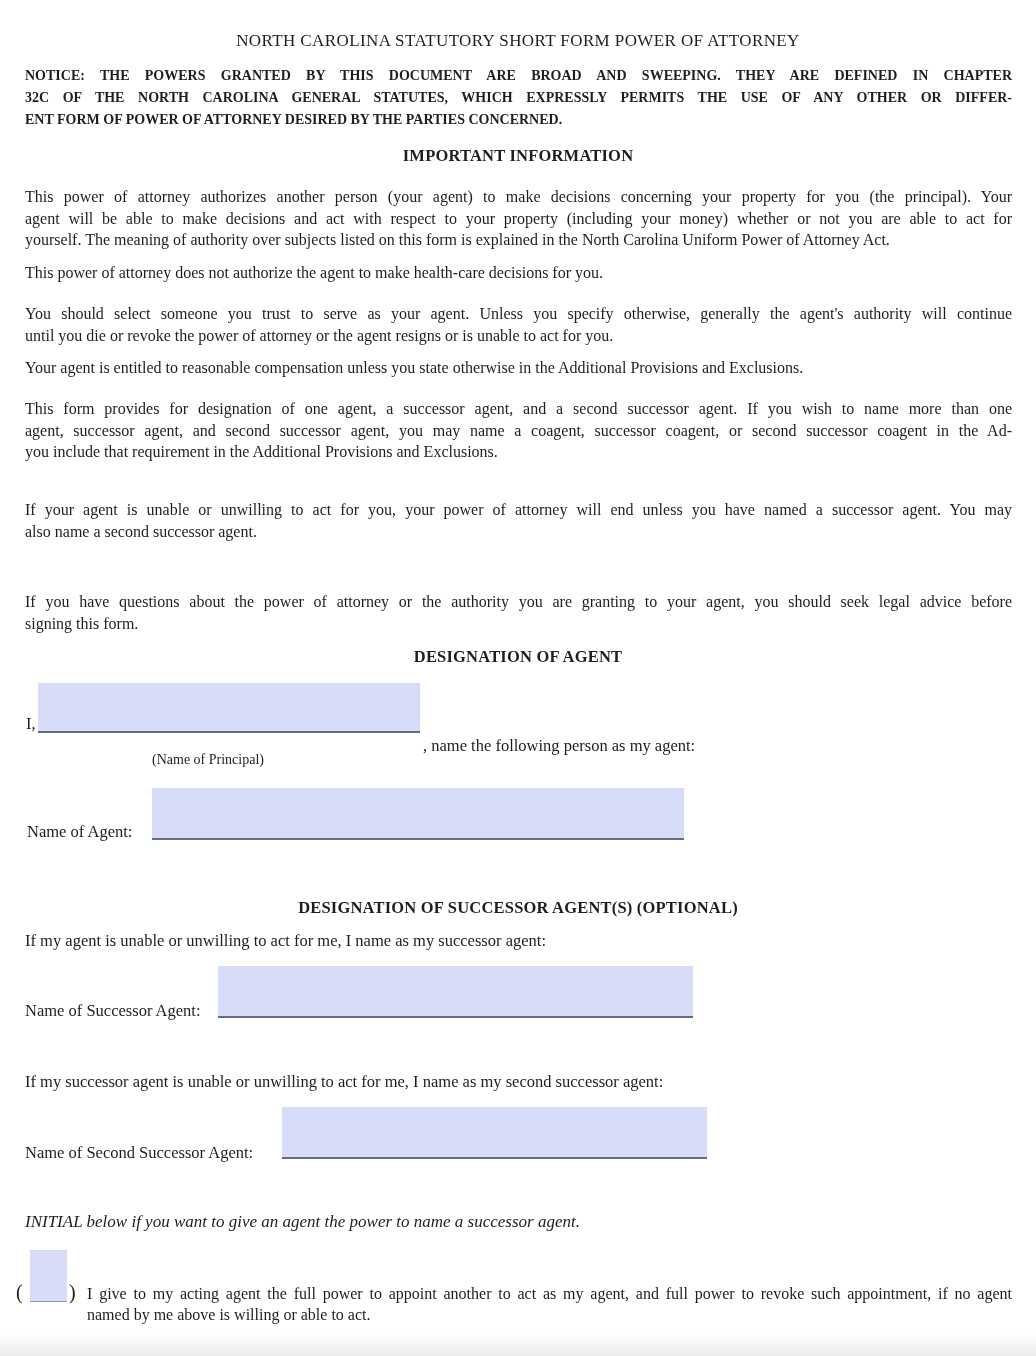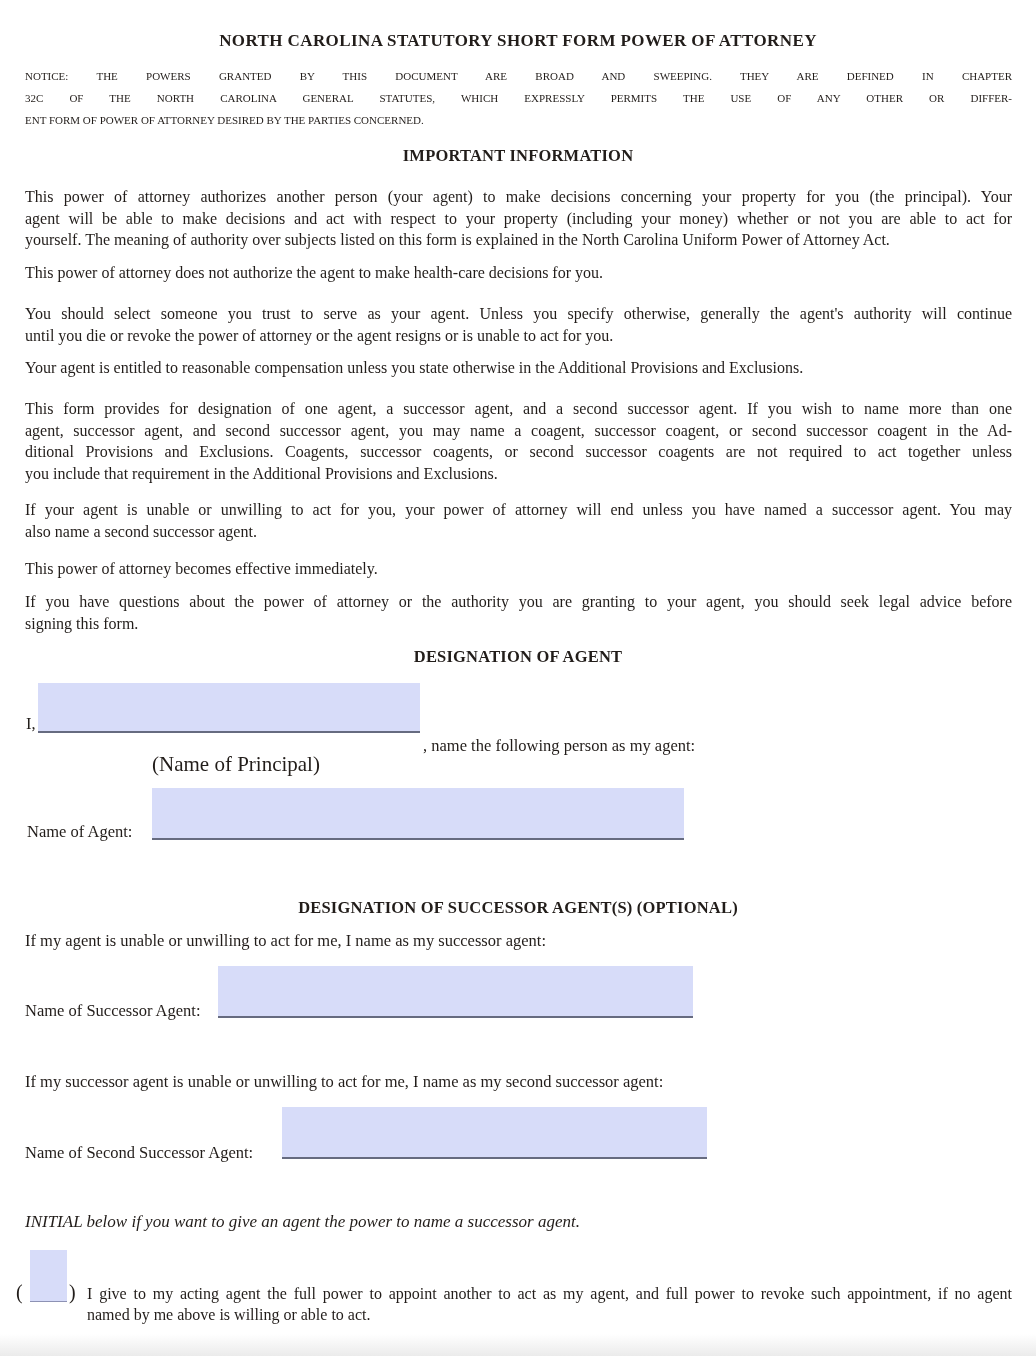--- a/index.html
+++ b/index.html
@@ -8,37 +8,37 @@
     width:1036px;height:1356px;
     background:#ffffff;
     font-family:"Liberation Serif","DejaVu Serif",serif;
     color:#221d1a;
     overflow:hidden;
   }
   .abs{position:absolute;}
   .center{left:0;width:1036px;text-align:center;}
   .italic{font-style:italic;}
   .body-text{font-size:16px;line-height:21.5px;}
-  .notice{font-size:11px;line-height:22px;font-weight:normal;}
+  .notice{font-size:14px;line-height:22px;font-weight:bold;}
   .heading{font-size:16.5px;font-weight:bold;letter-spacing:0.2px;}
-  .title{font-size:17px;font-weight:bold;letter-spacing:0.4px;}
+  .title{font-size:17px;font-weight:normal;letter-spacing:0.4px;}
   .para{left:25px;width:987px;}
   .para .jline{text-align:justify;text-align-last:justify;}
   .para .jline.last{text-align-last:left;}
   .field{
     border:none;
     background:#d7dcf9;
     border-bottom:2px solid #666b80;
     box-sizing:border-box;
     font-family:inherit;font-size:16px;color:#221d1a;
     padding:0 4px;
     outline:none;
   }
   .inline-label{font-size:16.5px;}
-  .caption{font-size:21px;}
+  .caption{font-size:14px;}
   .paren{font-size:20px;}
   .bottom-shade{
     left:0;bottom:0;width:1036px;height:22px;
     background:linear-gradient(#ffffff,#ebebeb);
   }
 </style>
 </head>
 <body>
 
 <div class="page">
@@ -68,32 +68,28 @@
       <div class="jline last">until you die or revoke the power of attorney or the agent resigns or is unable to act for you.</div>
     </div>
 
   <div class="abs para body-text" style="top:357px;">
       <div class="jline last">Your agent is entitled to reasonable compensation unless you state otherwise in the Additional Provisions and Exclusions.</div>
     </div>
 
   <div class="abs para body-text" style="top:398px;">
       <div class="jline">This form provides for designation of one agent, a successor agent, and a second successor agent.  If you wish to name more than one</div>
       <div class="jline">agent, successor agent, and second successor agent, you may name a coagent, successor coagent, or second successor coagent in the Ad-</div>
-      <div class="jline">ditional Provisions and Exclusions.  Coagents, successor coagents, or second successor coagents are not required to act together unless</div>
       <div class="jline last">you include that requirement in the Additional Provisions and Exclusions.</div>
     </div>
 
   <div class="abs para body-text" style="top:499px;">
       <div class="jline">If your agent is unable or unwilling to act for you, your power of attorney will end unless you have named a successor agent.  You may</div>
       <div class="jline last">also name a second successor agent.</div>
     </div>
 
-  <div class="abs para body-text" style="top:558px;">
-      <div class="jline last">This power of attorney becomes effective immediately.</div>
-    </div>
 
   <div class="abs para body-text" style="top:591px;font-family:Liberation Serif, serif;">
       <div class="jline">If you have questions about the power of attorney or the authority you are granting to your agent, you should seek legal advice before</div>
       <div class="jline last">signing this form.</div>
     </div>
 
   <div class="abs center heading" style="top:647px;">DESIGNATION OF AGENT</div>
 
   <span class="abs inline-label" style="left:26px;top:714px;">I,</span>
   <input type="text" class="abs field" style="left: 38px; top: 683px; width: 382px; height: 50px;" value="">

